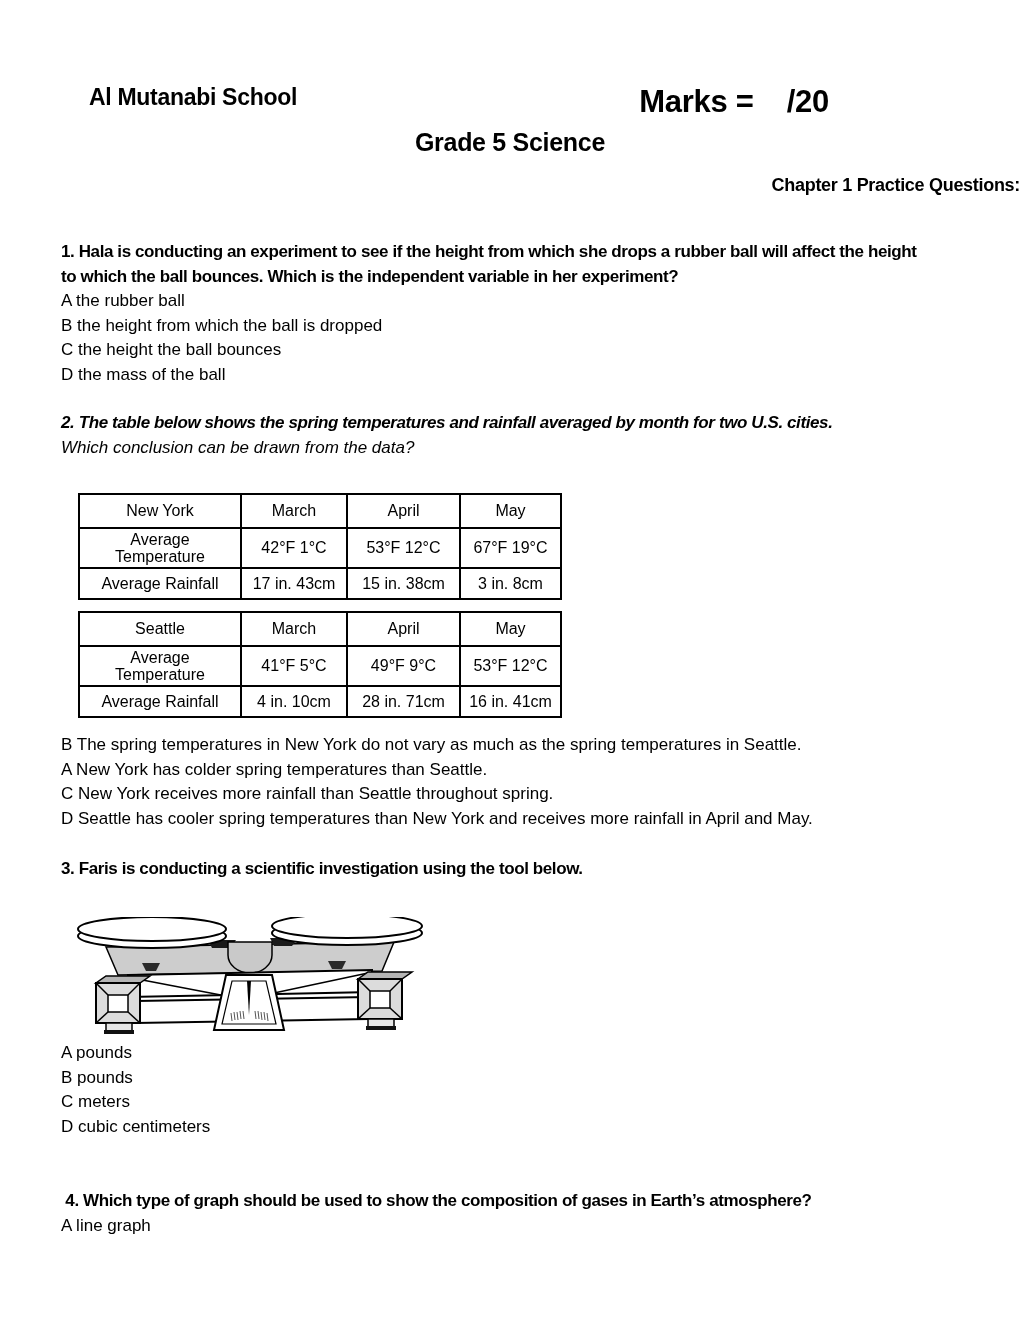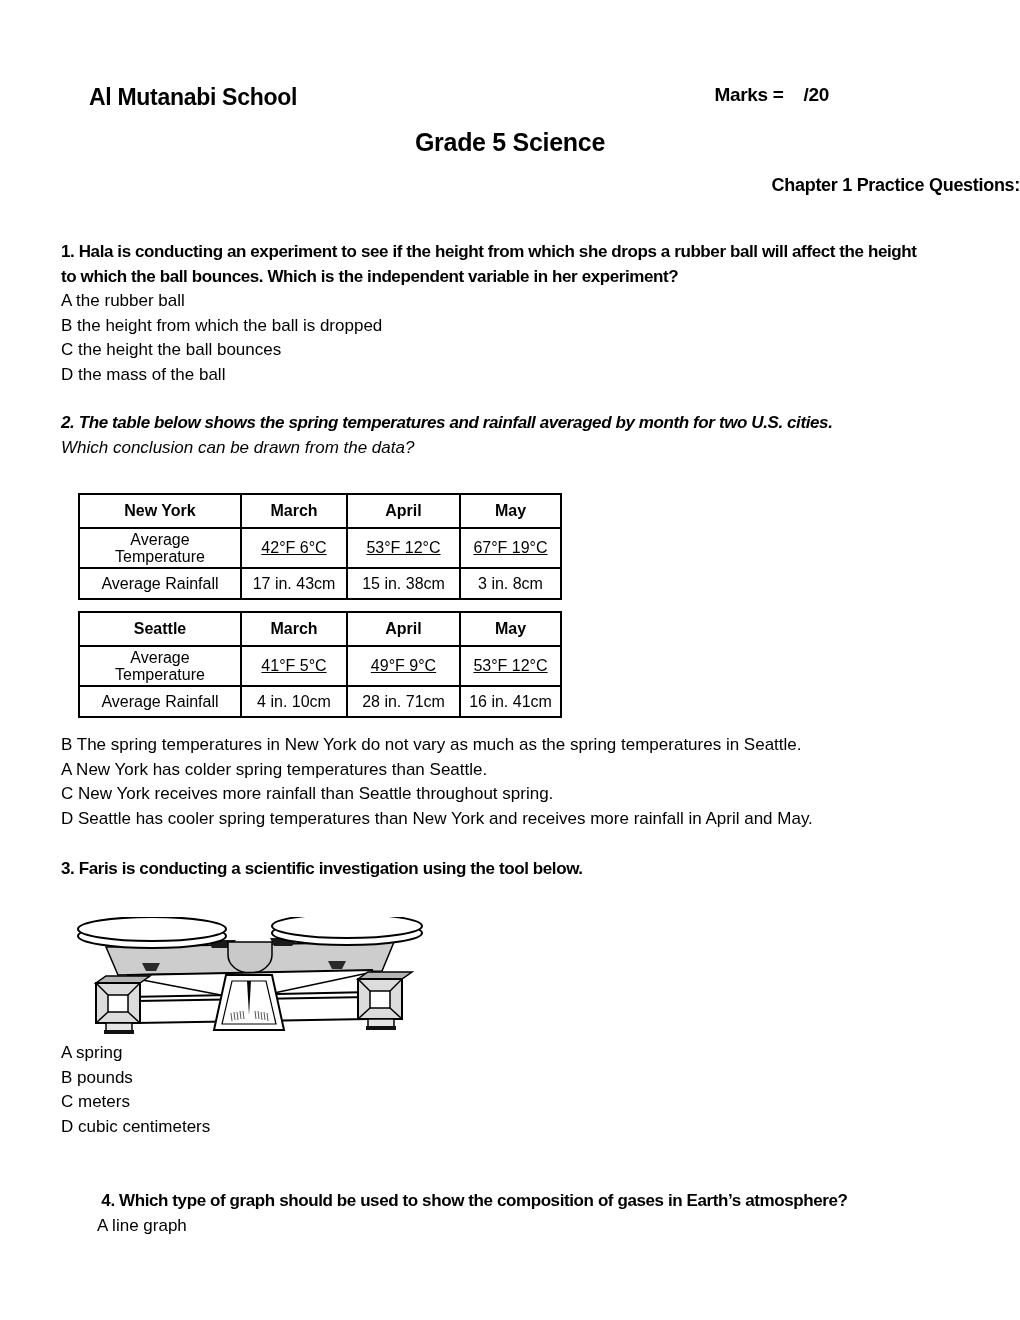--- a/index.html
+++ b/index.html
@@ -1,39 +1,39 @@
 <!DOCTYPE html>
 <html><head>
 <meta charset="utf-8">
 <style>
   html,body{margin:0;padding:0;background:#fff;}
   body{width:1020px;height:1320px;font-family:"Liberation Sans",sans-serif;color:#000;position:relative;overflow:hidden;}
   .abs{position:absolute;}
   .header-row{top:84px;left:61px;right:61px;display:flex;justify-content:space-between;align-items:flex-start;}
   .school{font-size:23px;font-weight:bold;letter-spacing:-0.3px;margin-left:28px;}
-  .marks{font-size:19px;font-weight:bold;white-space:pre;padding-right:130px;letter-spacing:-0.3px;}
+  .marks{font-size:31px;font-weight:bold;white-space:pre;padding-right:130px;letter-spacing:-0.3px;}
   .title{top:128px;left:0;width:1020px;text-align:center;font-size:25px;font-weight:bold;letter-spacing:-0.3px;}
   .subtitle{top:175px;left:0;width:1020px;text-align:right;font-size:18px;font-weight:bold;letter-spacing:-0.3px;}
   .textline,.prompt{font-size:17px;line-height:24.5px;}
   .prompt{font-weight:bold;letter-spacing:-0.4px;}
   .pre{white-space:pre-wrap;}
   .q1{top:240px;left:61px;width:875px;}
   .q2{top:411px;left:61px;width:875px;font-style:italic;}
   .q2opts{top:733px;left:61px;width:890px;}
   .q3{top:857px;left:61px;width:875px;}
   .scale-wrap{top:917px;left:76px;width:348px;height:120px;}
   .q3sub{top:1041px;left:61px;width:875px;}
-  .q4{top:1189px;left:61px;width:890px;margin-left:36px;}
+  .q4{top:1189px;left:61px;width:890px;}
   table.data{border-collapse:collapse;table-layout:fixed;background:#fff;}
   table.data th,table.data td{border:2px solid #000;text-align:center;vertical-align:middle;font-size:16px;padding:0 2px;}
-  table.data th{font-weight:bold;}
+  table.data th{font-weight:normal;}
   .t1{top:493px;left:78px;}
   .t2{top:611px;left:78px;}
   .c0{width:156px;} .c1{width:100px;margin-left:46px;} .c2{width:107px;} .c3{width:95px;}
-  .hrow{height:34px;} .trow{height:40px;text-decoration:underline;} .rrow{height:31px;}
+  .hrow{height:34px;} .trow{height:40px;} .rrow{height:31px;}
   .wraplabel{display:inline-block;max-width:118px;line-height:17px;}
   svg .ln{stroke:#000;stroke-width:1.5;}
 </style>
 </head>
 <body>
 
 <div class="abs header-row">
   <span class="school">Al Mutanabi School</span>
   <span class="marks">Marks =    /20</span>
 </div>
@@ -57,21 +57,21 @@
 <table class="abs data t1">
   <tbody>
       <tr class="hrow">
     <th class="c0">New York</th>
     <th class="c1">March</th>
     <th class="c2">April</th>
     <th class="c3">May</th>
   </tr>
   <tr class="trow">
     <td><span class="wraplabel">Average Temperature</span></td>
-    <td>42°F 6°C</td>
+    <td>42°F 1°C</td>
     <td>53°F 12°C</td>
     <td>67°F 19°C</td>
   </tr>
   <tr class="rrow">
     <td>Average Rainfall</td>
     <td>17 in. 43cm</td>
     <td>15 in. 38cm</td>
     <td>3 in. 8cm</td>
   </tr>
 </tbody>
@@ -169,21 +169,21 @@
       <line x1="179" y1="94" x2="180" y2="102"></line>
         <line x1="182" y1="94" x2="183" y2="102"></line>
       <line x1="185" y1="95" x2="186" y2="103"></line>
         <line x1="188" y1="95" x2="189" y2="103"></line>
       <line x1="191" y1="96" x2="192" y2="104"></line>
     </g>
   </svg>
 </div>
 
 <div class="abs q3sub">
-  <div class="textline">A spring</div>
+  <div class="textline">A pounds</div>
   <div class="textline">B pounds</div>
   <div class="textline">C meters</div>
   <div class="textline">D cubic centimeters</div>
 </div>
 
 <div class="abs q4">
   <div class="prompt pre"> 4. Which type of graph should be used to show the composition of gases in Earth’s atmosphere?</div>
   <div class="textline">A line graph</div>
 </div>
 

